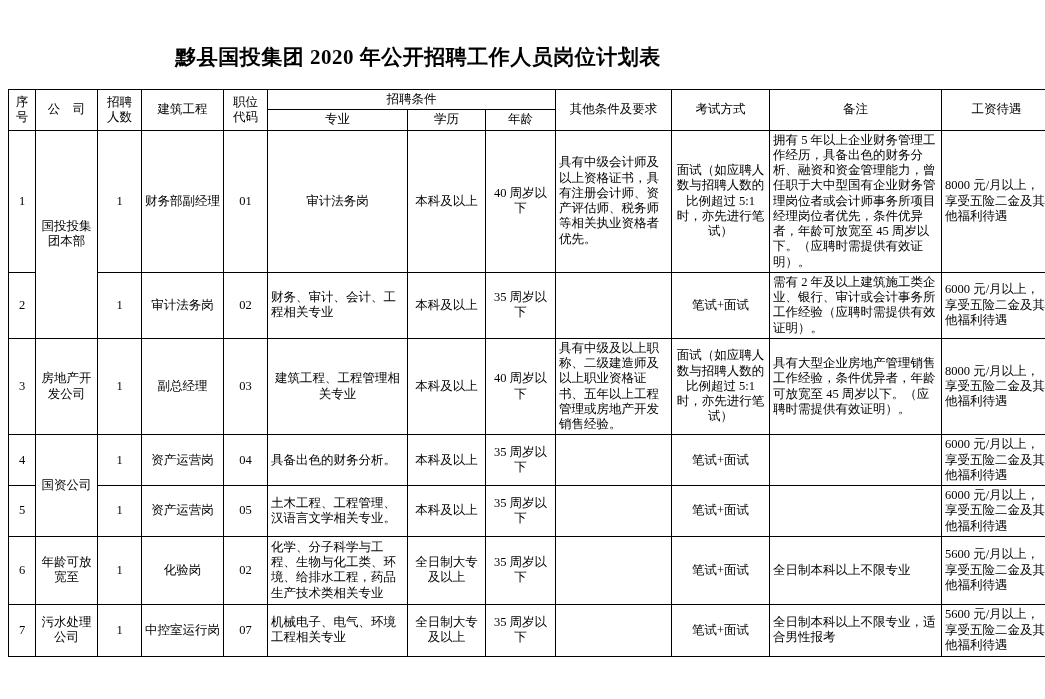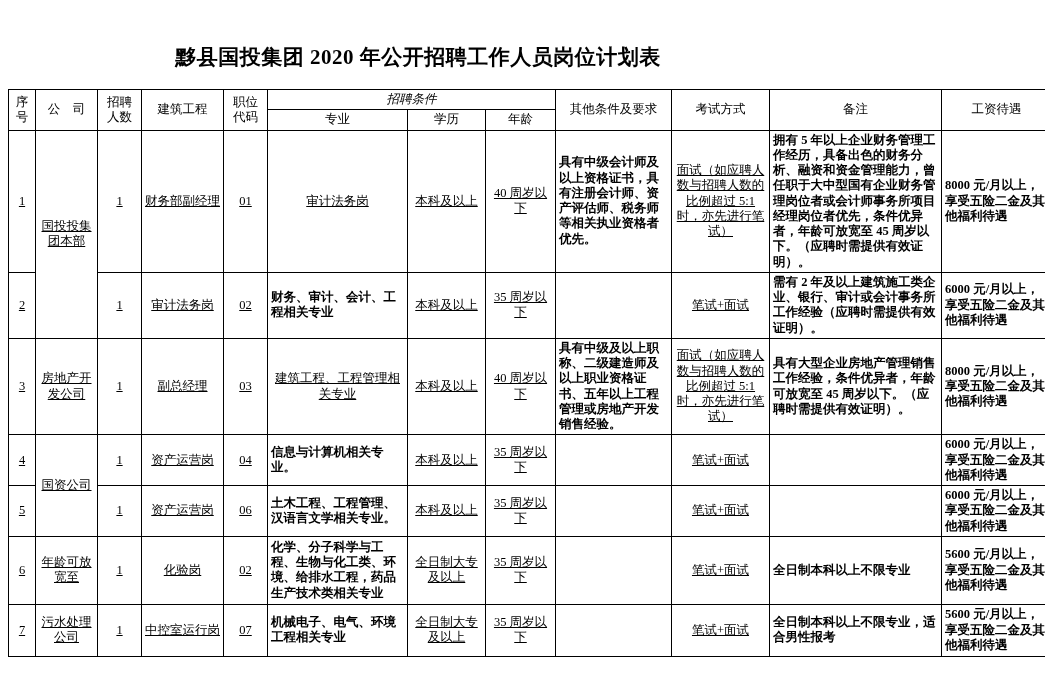--- a/index.html
+++ b/index.html
@@ -42,37 +42,37 @@
     line-height: 1.22;
     padding: 2px 3px;
     vertical-align: middle;
     word-break: break-all;
     font-family: "Liberation Serif", "DejaVu Serif", serif;
   }
   table.plan th {
     font-weight: normal;
     text-align: center;
   }
-  .c-center { text-align: center; text-decoration: underline; }
-  .c-left { text-align: left; font-weight: bold; }
+  .c-center { text-align: center; }
+  .c-left { text-align: left; }
   
   col.c-seq      { width: 27px; }
   col.c-company  { width: 62px; }
   col.c-num      { width: 44px; }
   col.c-post     { width: 82px; }
   col.c-code     { width: 44px; }
   col.c-major    { width: 140px; }
   col.c-edu      { width: 78px; }
   col.c-age      { width: 70px; }
   col.c-other    { width: 116px; }
   col.c-exam     { width: 98px; }
   col.c-remark   { width: 172px; }
   col.c-salary   { width: 110px; }
 
-  .hdr-cond { text-align: center; font-style: italic; }
+  .hdr-cond { text-align: center; }
   td.vtop { vertical-align: top; }
 </style>
 </head>
 <body>
 
 <div class="page">
 
   <div class="title">黟县国投集团 2020 年公开招聘工作人员岗位计划表</div>
 
   <table class="plan">
@@ -154,34 +154,34 @@
         <td class="c-left vtop">具有大型企业房地产管理销售工作经验，条件优异者，年龄可放宽至 45 周岁以下。（应聘时需提供有效证明）。</td>
         <td class="c-left vtop">8000 元/月以上，享受五险二金及其他福利待遇</td>
       </tr>
 
       <tr style="height:42px;">
         <td class="c-center">4</td>
         <td class="c-center" rowspan="2">国资公司</td>
         <td class="c-center">1</td>
         <td class="c-center">资产运营岗</td>
         <td class="c-center">04</td>
-        <td class="c-left">信息与计算机相关专业。</td>
+        <td class="c-left">具备出色的财务分析。</td>
         <td class="c-center">本科及以上</td>
         <td class="c-center">35 周岁以下</td>
         <td class="c-left"></td>
         <td class="c-center">笔试+面试</td>
         <td class="c-left vtop"></td>
         <td class="c-left vtop">6000 元/月以上，享受五险二金及其他福利待遇</td>
       </tr>
 
       <tr style="height:42px;">
         <td class="c-center">5</td>
         <td class="c-center">1</td>
         <td class="c-center">资产运营岗</td>
-        <td class="c-center">06</td>
+        <td class="c-center">05</td>
         <td class="c-left">土木工程、工程管理、汉语言文学相关专业。</td>
         <td class="c-center">本科及以上</td>
         <td class="c-center">35 周岁以下</td>
         <td class="c-left"></td>
         <td class="c-center">笔试+面试</td>
         <td class="c-left vtop"></td>
         <td class="c-left vtop">6000 元/月以上，享受五险二金及其他福利待遇</td>
       </tr>
 
       <tr style="height:68px;">

